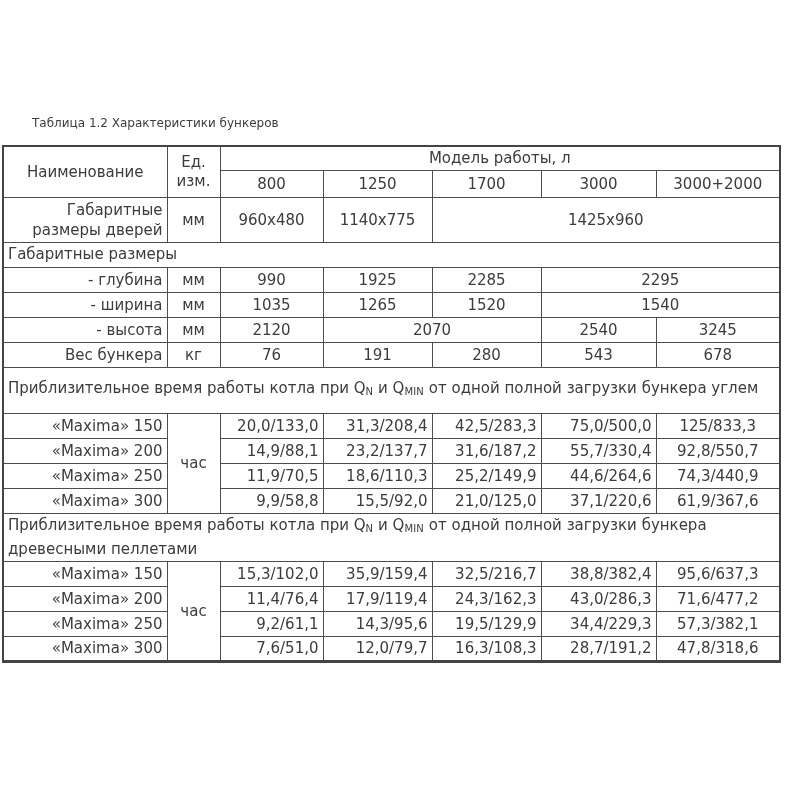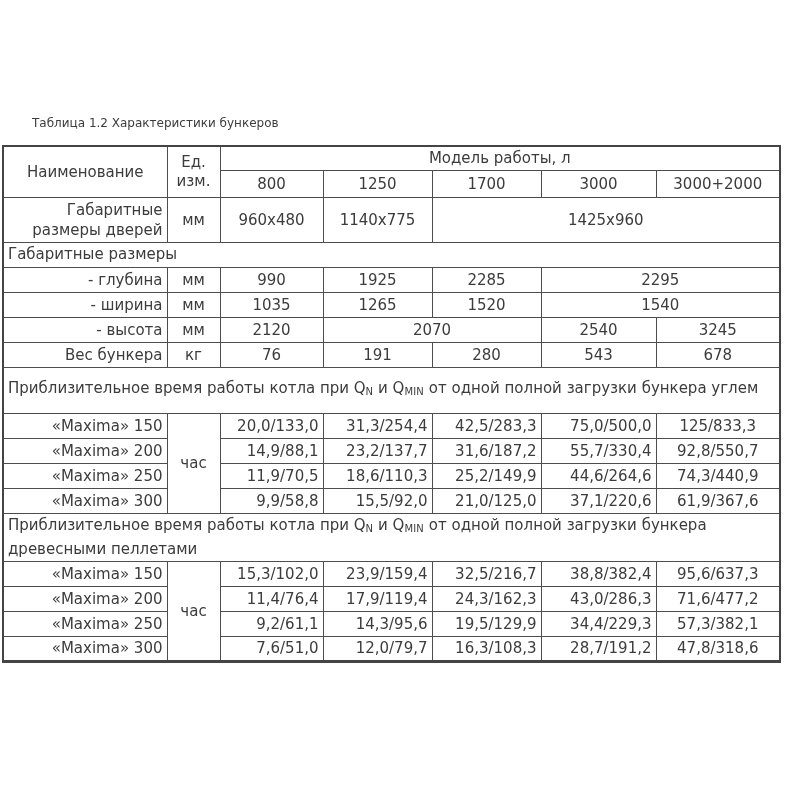--- a/index.html
+++ b/index.html
@@ -148,21 +148,21 @@
       <td class="c">678</td>
     </tr>
 
     <tr class="r-sec2">
       <td class="section" colspan="7"><span>Приблизительное время работы котла при Q</span><span class="sub">N</span><span> и Q</span><span class="sub">MIN</span><span> от одной полной загрузки бункера углем</span></td>
     </tr>
     <tr class="r-std">
       <td class="name">«Maxima» 150</td>
       <td class="c" rowspan="4">час</td>
       <td class="rt">20,0/133,0</td>
-      <td class="rt">31,3/254,4</td>
+      <td class="rt">31,3/208,4</td>
       <td class="rt">42,5/283,3</td>
       <td class="rt">75,0/500,0</td>
       <td class="c">125/833,3</td>
     </tr>
     <tr class="r-std">
       <td class="name">«Maxima» 200</td>
       <td class="rt">14,9/88,1</td>
       <td class="rt">23,2/137,7</td>
       <td class="rt">31,6/187,2</td>
       <td class="rt">55,7/330,4</td>
@@ -185,21 +185,21 @@
       <td class="c">61,9/367,6</td>
     </tr>
 
     <tr class="r-sec2">
       <td class="section" colspan="7"><span>Приблизительное время работы котла при Q</span><span class="sub">N</span><span> и Q</span><span class="sub">MIN</span><span> от одной полной загрузки бункера древесными пеллетами</span></td>
     </tr>
     <tr class="r-std">
       <td class="name">«Maxima» 150</td>
       <td class="c" rowspan="4">час</td>
       <td class="rt">15,3/102,0</td>
-      <td class="rt">23,9/159,4</td>
+      <td class="rt">35,9/159,4</td>
       <td class="rt">32,5/216,7</td>
       <td class="rt">38,8/382,4</td>
       <td class="c">95,6/637,3</td>
     </tr>
     <tr class="r-std">
       <td class="name">«Maxima» 200</td>
       <td class="rt">11,4/76,4</td>
       <td class="rt">17,9/119,4</td>
       <td class="rt">24,3/162,3</td>
       <td class="rt">43,0/286,3</td>

